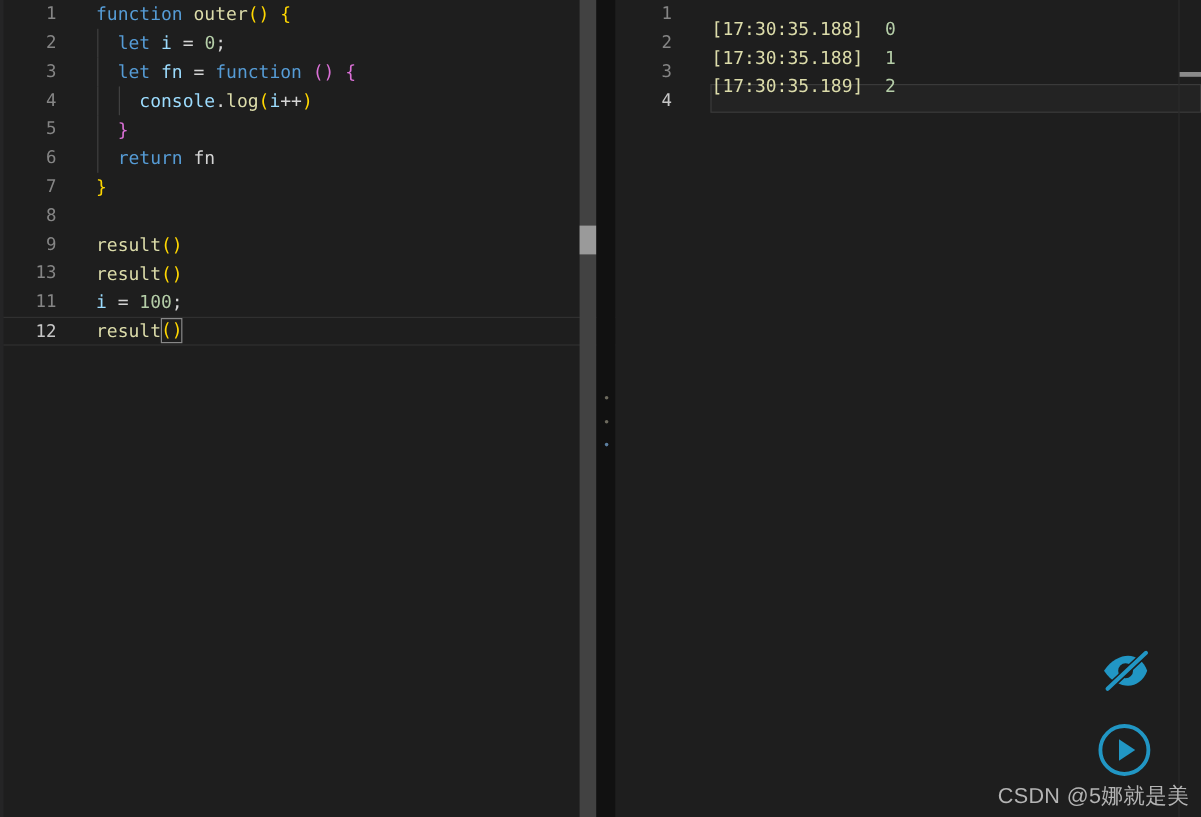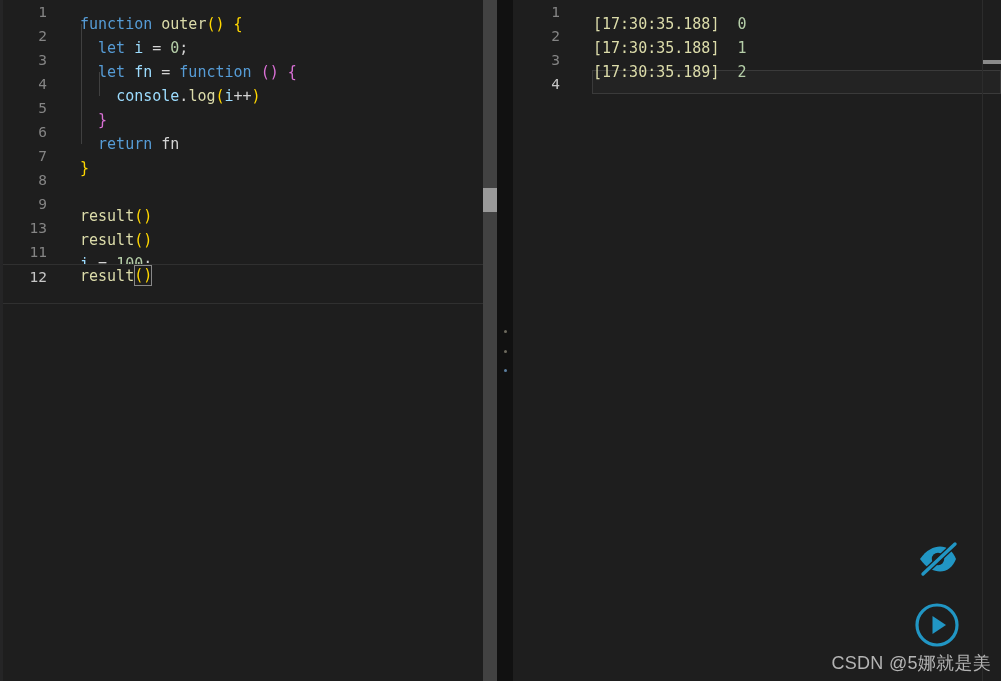--- a/index.html
+++ b/index.html
@@ -60,30 +60,30 @@
     width: 47px;
     text-align: right;
     color: #858585;
     font-size: 14.5px;
     font-family: "DejaVu Sans Mono", "Liberation Mono", monospace;
   }
   .ln.active { color: #c6c6c6; }
   .code-text {
     position: absolute;
     left: 80px;
-    top: 12px;
+    top: 0;
     white-space: pre;
     color: #d4d4d4;
   }
   .cur-line {
     background: #1e1e1e;
     border-top: 1px solid #303030;
     border-bottom: 1px solid #303030;
     box-sizing: border-box;
-    height: 40px;
+    height: 24px;
   }
   .cur-line .code-text { top: -1px; }
 
   
   .iguide {
     position: absolute;
     width: 1px;
     background: #404040;
     top: 0;
     height: 24px;

